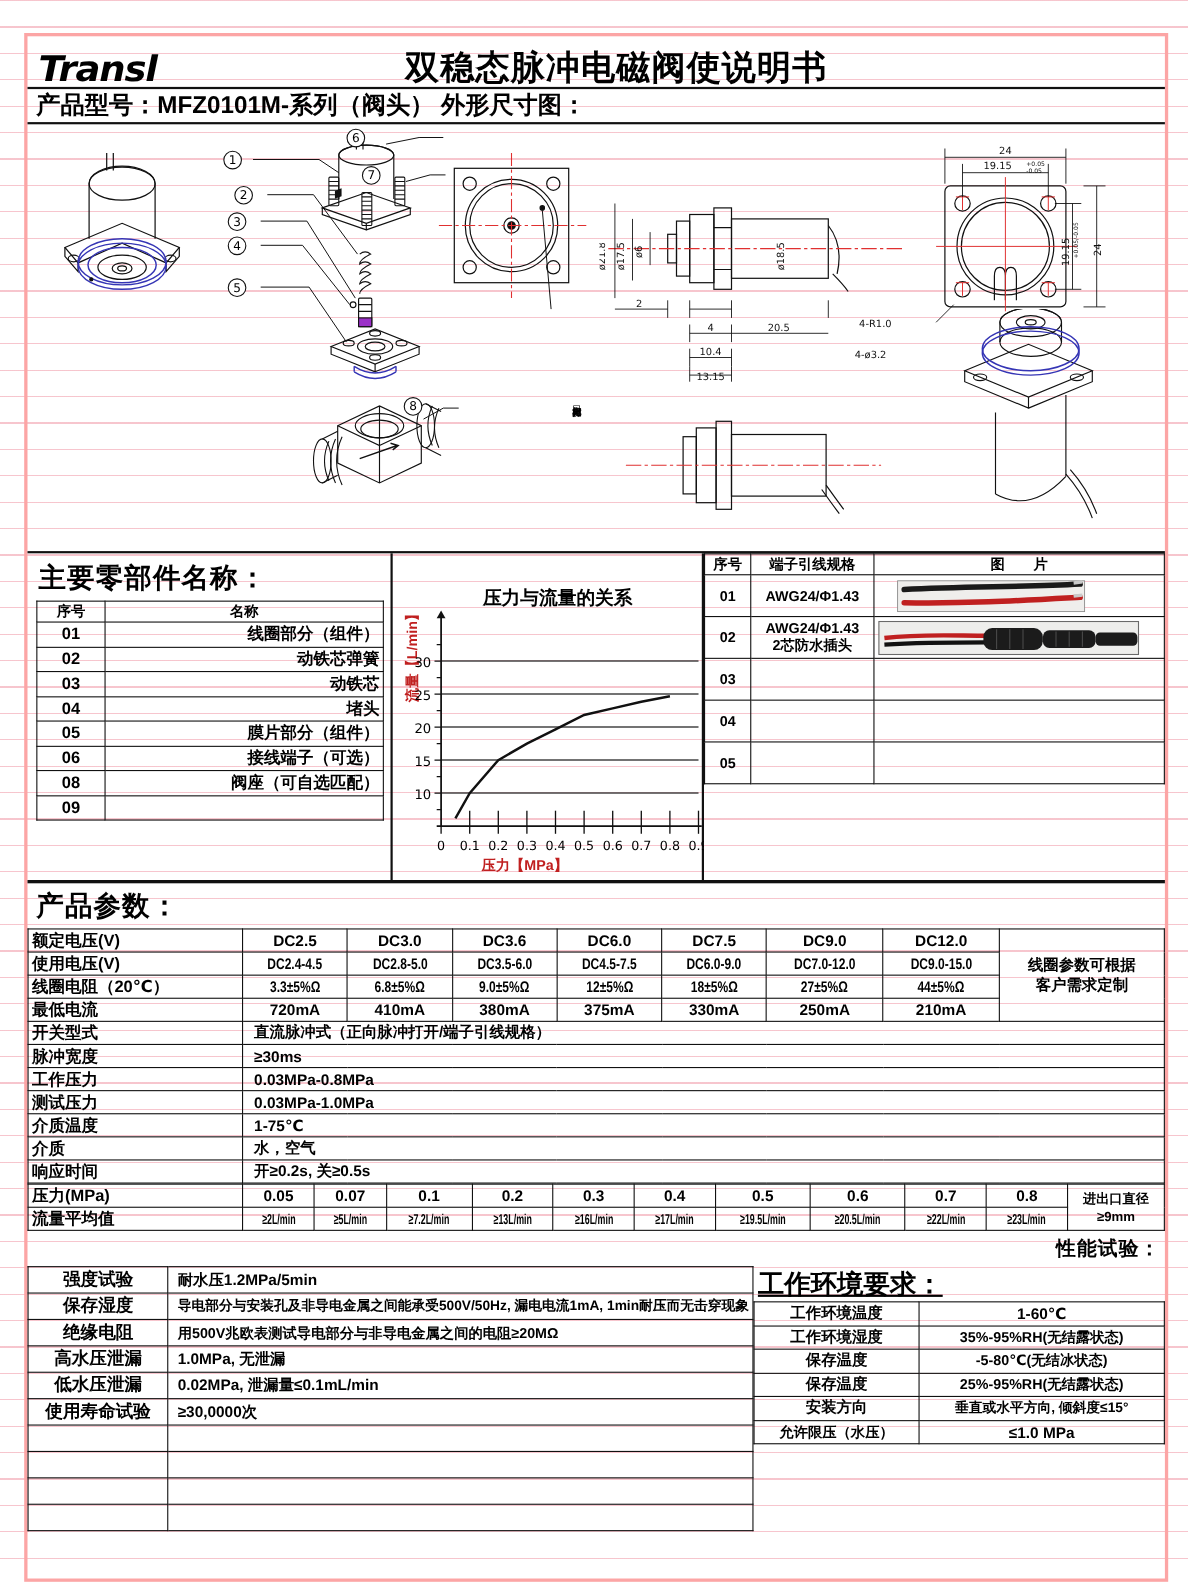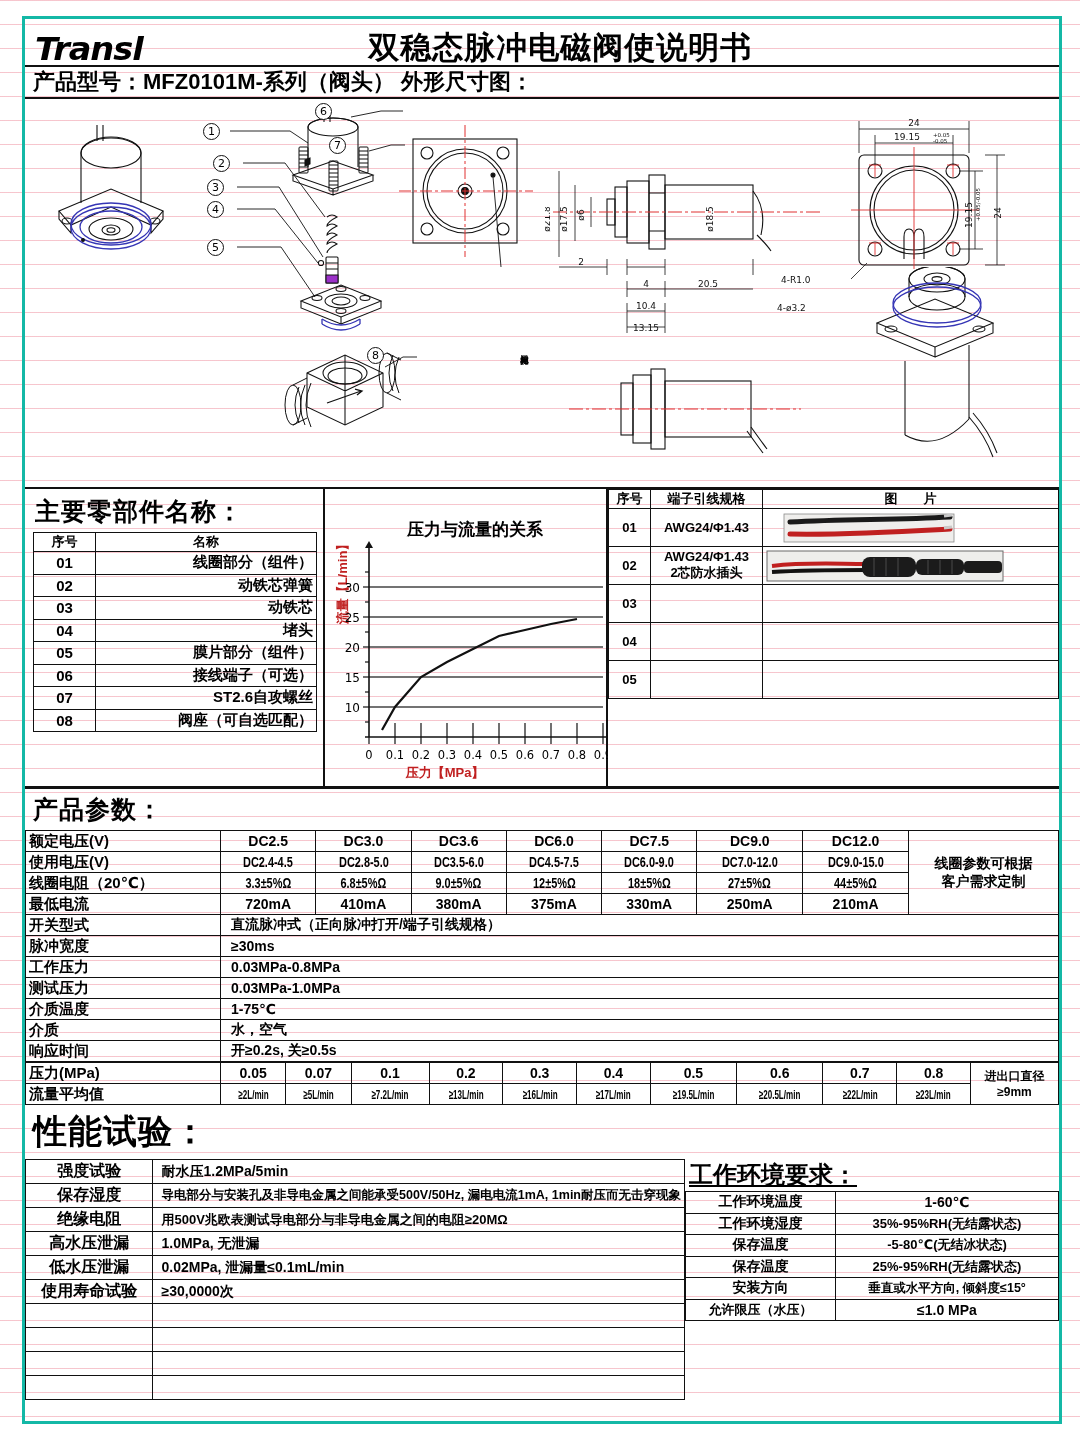--- a/index.html
+++ b/index.html
@@ -16,23 +16,23 @@
   .paper-lines{
     position:absolute; inset:0;
     background-image:repeating-linear-gradient(to bottom,
         rgba(240,150,165,0.55) 0px,
         rgba(240,150,165,0.55) 1px,
         transparent 1px,
         transparent 24px);
     pointer-events:none; z-index:0;
   }
   .sheet{
-    position:absolute; left:22px; top:16px;
+    position:absolute; left:22px; top:30px;
     width:1040px; height:1408px;
-    border:3px solid #14b8a6; background:transparent;
+    border:3px solid #fca5a5; background:transparent;
     z-index:1;
   }
   .hr{ border:0; border-top:2px solid #111; margin:0; }
 
   
   .hdr{ display:flex; align-items:flex-end; height:46px; padding:2px 6px 0 10px; }
   .brand{
     font-family:"DejaVu Sans",sans-serif;
     font-weight:bold; font-style:italic;
     font-size:32px; letter-spacing:-1px; line-height:1;
@@ -49,21 +49,21 @@
   .drawings{ position:relative; height:390px; border-bottom:2px solid #111; }
   .callout{
     position:absolute; width:17px; height:17px; border:1.3px solid #111;
     border-radius:50%; font-size:11px; text-align:center; line-height:15px;
     background:#fff; font-family:"DejaVu Sans",sans-serif;
   }
   .vlabel{ writing-mode:vertical-rl; font-size:8.5px; letter-spacing:0px; }
 
   
   .mid{ display:flex; height:300px; border-bottom:3px solid #111;}
-  .mid-left{ width:300px; border-right:2px solid #111; padding:4px 6px 16px 8px;}
+  .mid-left{ width:332px; border-right:2px solid #111; padding:4px 6px 16px 8px;}
   .mid-mid{ width:283px; border-right:2px solid #111; position:relative;}
   .mid-right{ flex:1; }
 
   .sec-title{ font-weight:bold; font-size:25px; letter-spacing:1px; margin:2px 0 4px 2px;}
 
   table{ border-collapse:collapse; width:100%; font-size:13px;}
   td,th{ border:1px solid #111; padding:0 3px; text-align:center;
          font-weight:bold; white-space:nowrap; }
 
   .parts td{ height:22.5px; font-size:15px; }
@@ -78,21 +78,21 @@
   
   .params-title{ font-weight:bold; font-size:25px; margin:4px 0 4px 8px; letter-spacing:1px;}
   .ptbl{ font-size:14px; }
   .ptbl td{ height:21px; }
   .ptbl .lbl{ width:195px; text-align:left; font-size:15px;}
   .ptbl .val{ text-align:left; padding-left:10px; }
   .squeeze{ display:inline-block; transform:scaleX(0.78); transform-origin:center; }
   .squeeze2{ display:inline-block; transform:scaleX(0.62); transform-origin:center; font-size:13px;}
 
   
-  .perf-title{ font-weight:bold; font-size:34px; margin:4px 4px 4px 8px; letter-spacing:1px;}
+  .perf-title{ font-weight:bold; font-size:18px; margin:4px 4px 4px 8px; letter-spacing:1px;text-align:right;}
   .perfwrap{ display:flex; }
   .perfL{ width:660px; }
   .perfR{ flex:1; position:relative; }
   .ptbl2 td{ height:24px; font-size:14px;}
   .ptbl2 .lbl{ width:185px; text-align:center; font-size:16px;}
   .ptbl2 .val{ text-align:left; padding-left:8px;}
   .envtitle{ font-weight:bold; font-size:24px; text-align:left; padding-left:4px;text-decoration:underline;}
   .envtbl td{ height:21.5px; font-size:14px;}
   .envtbl .l{ width:150px; }
   svg{ display:block; }
@@ -377,26 +377,26 @@
             </tr>
         <tr>
               <td class="c1">05</td>
               <td class="nm">膜片部分（组件）</td>
             </tr>
         <tr>
               <td class="c1">06</td>
               <td class="nm">接线端子（可选）</td>
             </tr>
         <tr>
-              <td class="c1">07</td>
-              <td class="nm">ST2.6自攻螺丝</td>
-            </tr>
-        <tr>
               <td class="c1">08</td>
               <td class="nm">阀座（可自选匹配）</td>
+            </tr>
+        <tr>
+              <td class="c1">09</td>
+              <td class="nm"></td>
             </tr>
       </tbody>
         </table>
     </div>
 
     <div class="mid-mid">
       <svg width="283" height="298" viewBox="0 0 283 298">
         <text x="150" y="46" text-anchor="middle" font-size="17" font-weight="bold" font-family="Liberation Sans, sans-serif">压力与流量的关系</text>
 
         <text x="22" y="92" transform="rotate(-90 22 92)" text-anchor="middle" font-size="13" font-weight="bold" fill="#c02020" font-family="Liberation Sans, sans-serif">流量【L/min】</text>

